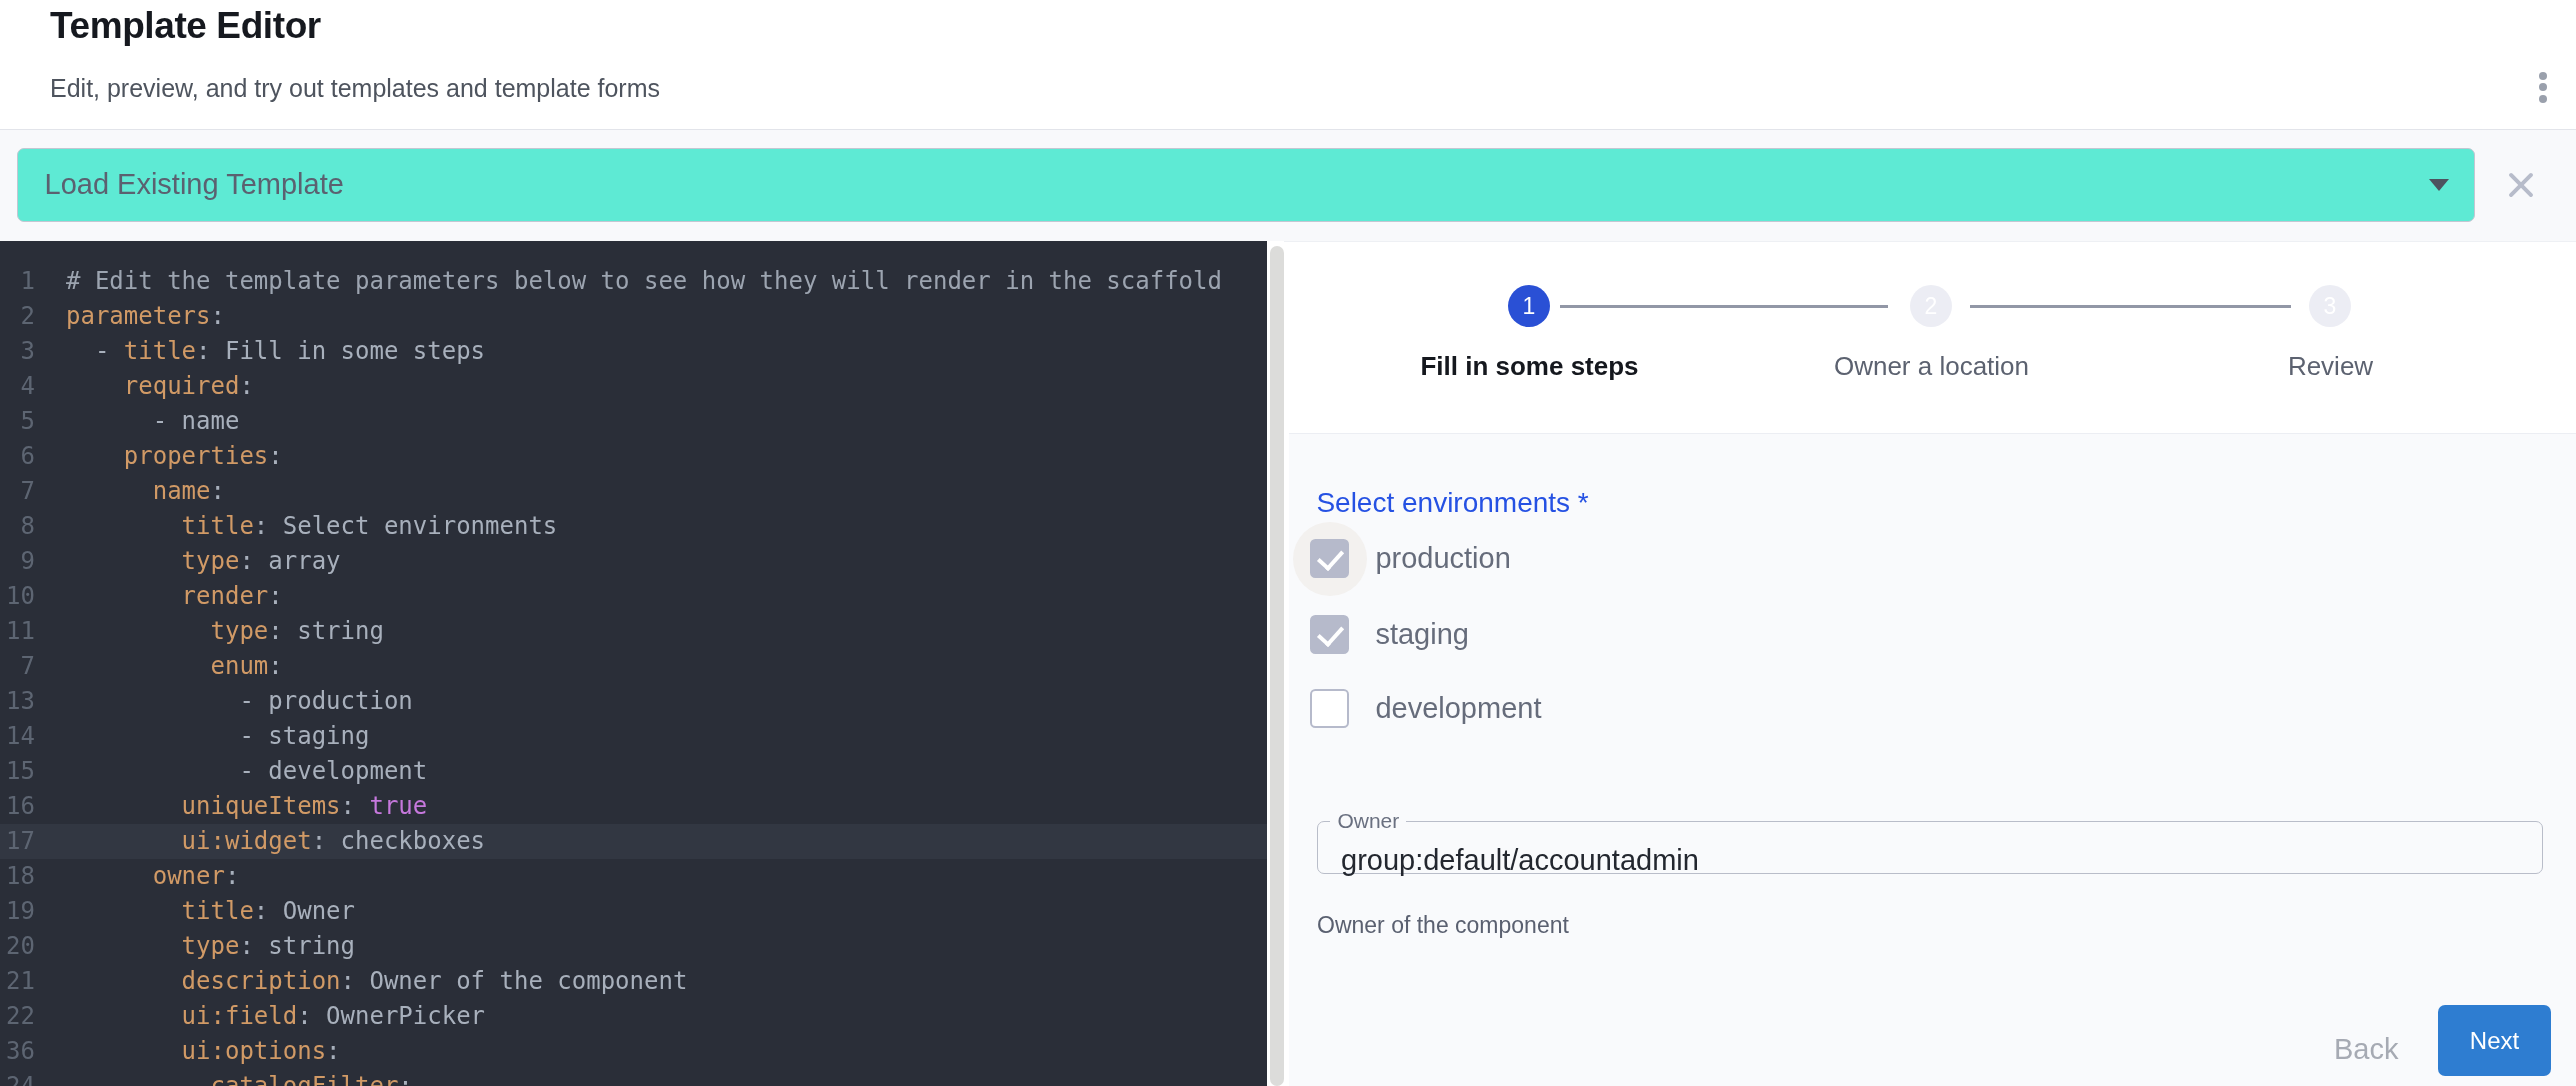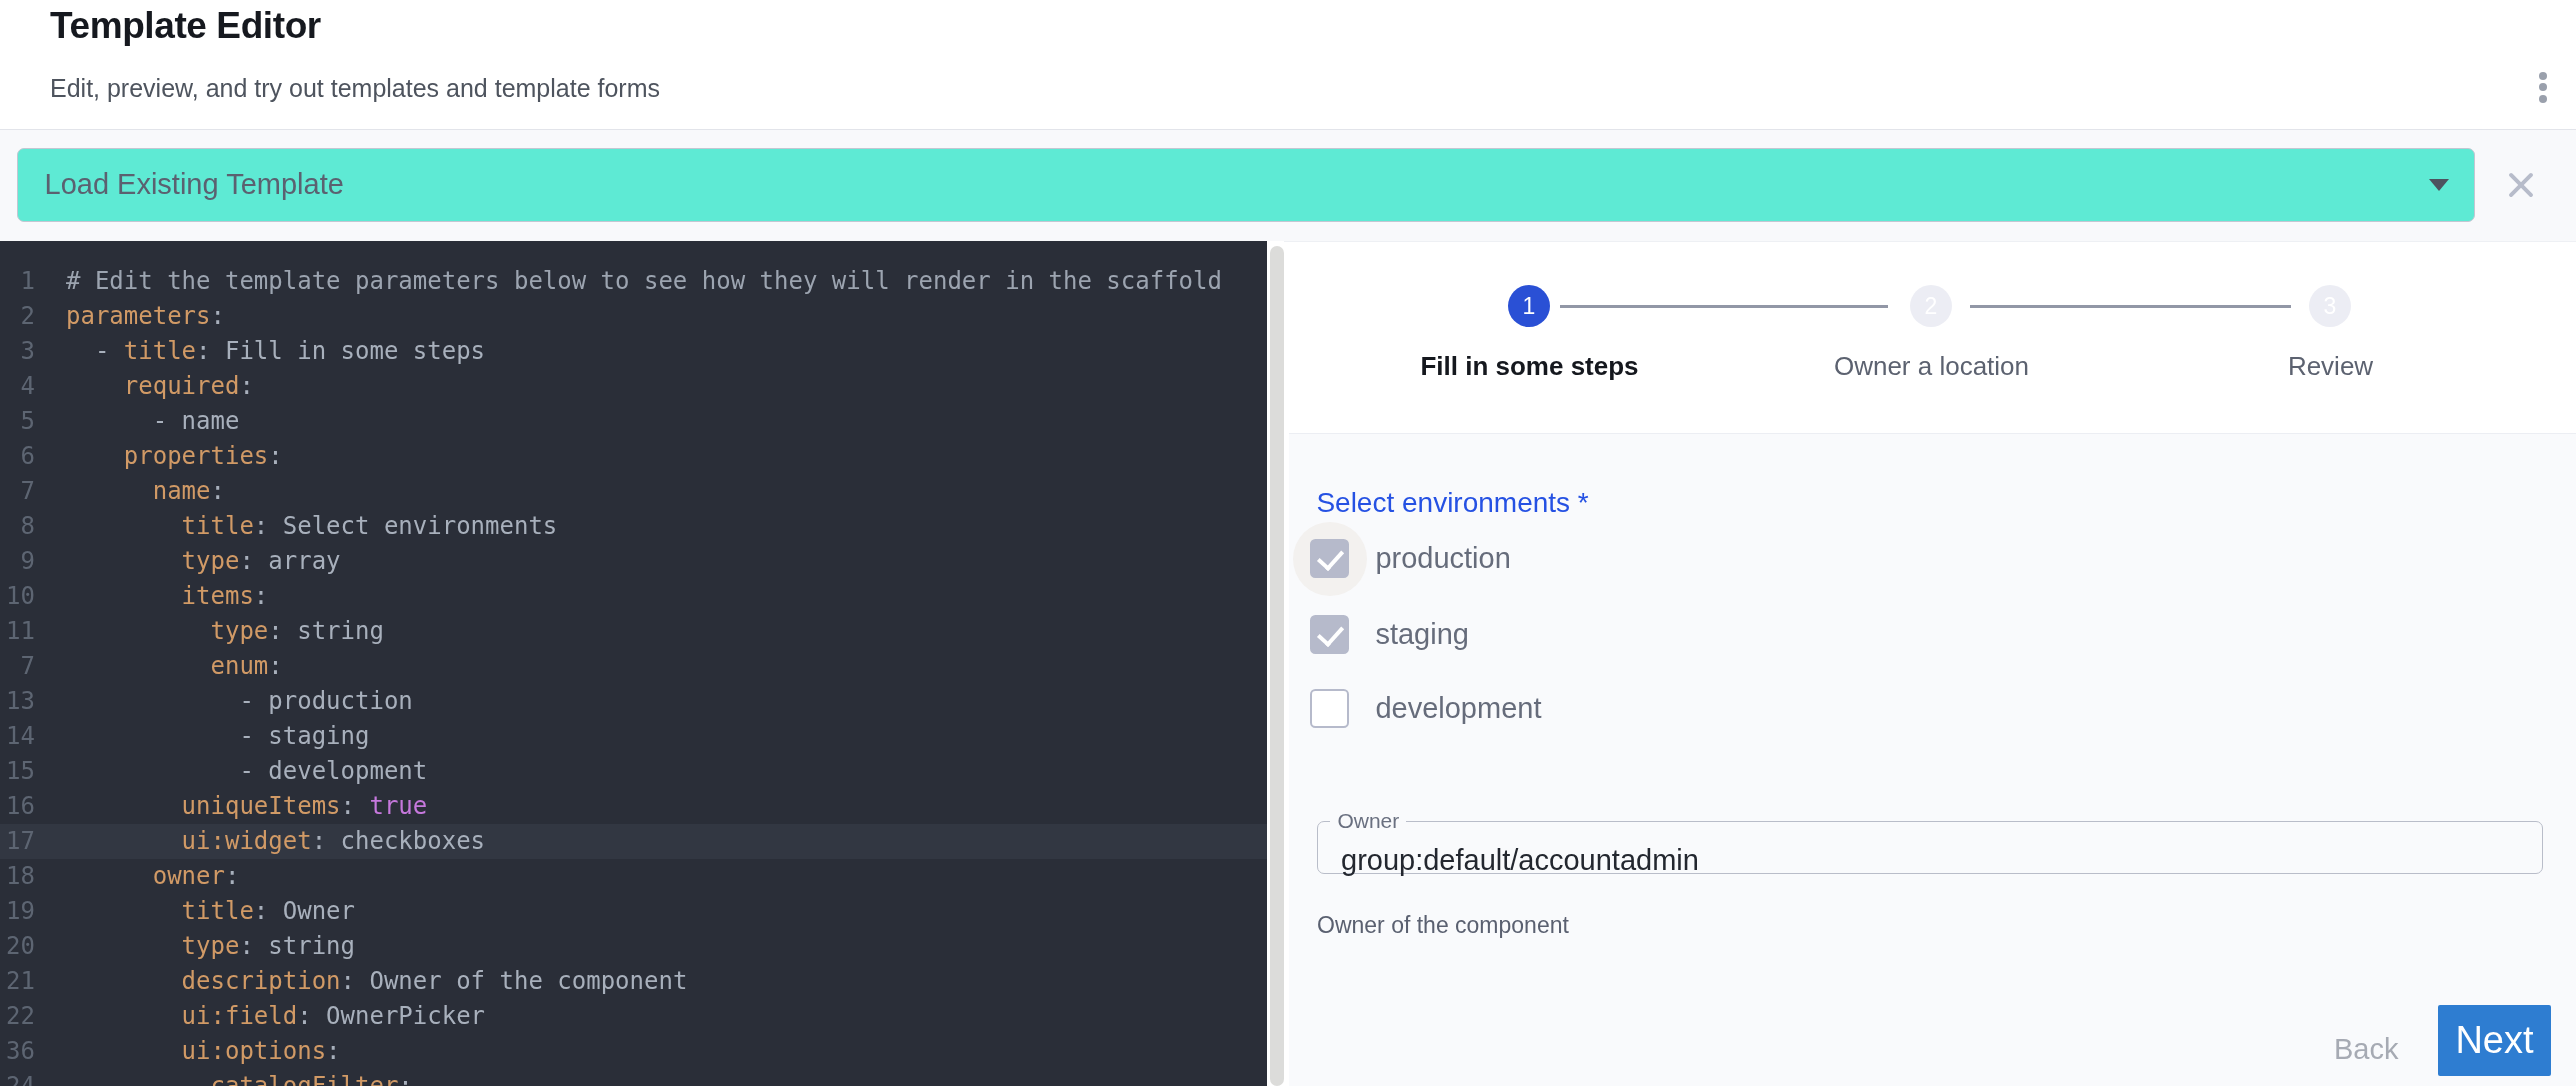--- a/index.html
+++ b/index.html
@@ -76,21 +76,21 @@
   .cb-check{display:none;position:absolute;left:10.6px;top:3.5px;width:10.6px;height:20.3px;border:solid #fff;border-width:0 4px 4px 0;transform:rotate(42deg);}
   .cb-box.checked .cb-check{display:block;}
   .cb-label{margin-left:12.4px;font-size:29px;color:#666c7b;}
 
   .owner-field{position:absolute;left:28px;top:375px;width:1226px;height:65px;border:1.8px solid #b9bdc9;border-radius:7px;margin:0;padding:0;background:transparent;box-sizing:border-box;}
   .owner-field legend{font-size:21px;color:#6a7080;margin-left:12.4px;padding:0 7px;}
   .owner-value{position:absolute;left:23px;top:10.6px;font-size:29px;color:#23272f;}
   .owner-helper{position:absolute;left:28px;top:478px;font-size:23px;color:#5a6070;}
 
   .back-btn{position:absolute;left:1039px;top:591px;width:74px;height:48px;border:none;background:transparent;font-family:inherit;font-size:29px;color:#a6aab3;cursor:default;}
-  .next-btn{position:absolute;left:1149px;top:571px;width:113px;height:71px;border:none;border-radius:2px;background:var(--next-blue);color:#fff;font-family:inherit;font-size:38px;cursor:pointer;}
+  .next-btn{position:absolute;left:1149px;top:571px;width:113px;height:71px;border:none;border-radius:7px;background:var(--next-blue);color:#fff;font-family:inherit;font-size:24px;cursor:pointer;}
 </style>
 </head>
 <body>
 
 <div class="screen">
 
   <div class="header">
     <div class="page-title">Template Editor</div>
     <div class="page-subtitle">Edit, preview, and try out templates and template forms</div>
     <button class="kebab-btn">
@@ -113,21 +113,21 @@
     <div>
         <div class="code-line"><span class="ln">1</span><span><span class="tk-c"># Edit the template parameters below to see how they will render in the scaffold</span></span></div>
         <div class="code-line"><span class="ln">2</span><span><span class="tk-k">parameters</span><span class="tk-p">:</span></span></div>
         <div class="code-line"><span class="ln">3</span><span><span class="tk-p">  - </span><span class="tk-k">title</span><span class="tk-p">: Fill in some steps</span></span></div>
         <div class="code-line"><span class="ln">4</span><span><span class="tk-p">    </span><span class="tk-k">required</span><span class="tk-p">:</span></span></div>
         <div class="code-line"><span class="ln">5</span><span><span class="tk-p">      - name</span></span></div>
         <div class="code-line"><span class="ln">6</span><span><span class="tk-p">    </span><span class="tk-k">properties</span><span class="tk-p">:</span></span></div>
         <div class="code-line"><span class="ln">7</span><span><span class="tk-p">      </span><span class="tk-k">name</span><span class="tk-p">:</span></span></div>
         <div class="code-line"><span class="ln">8</span><span><span class="tk-p">        </span><span class="tk-k">title</span><span class="tk-p">: Select environments</span></span></div>
         <div class="code-line"><span class="ln">9</span><span><span class="tk-p">        </span><span class="tk-k">type</span><span class="tk-p">: array</span></span></div>
-        <div class="code-line"><span class="ln">10</span><span><span class="tk-p">        </span><span class="tk-k">items</span><span class="tk-p">:</span></span></div>
+        <div class="code-line"><span class="ln">10</span><span><span class="tk-p">        </span><span class="tk-k">render</span><span class="tk-p">:</span></span></div>
         <div class="code-line"><span class="ln">11</span><span><span class="tk-p">          </span><span class="tk-k">type</span><span class="tk-p">: string</span></span></div>
         <div class="code-line"><span class="ln">7</span><span><span class="tk-p">          </span><span class="tk-k">enum</span><span class="tk-p">:</span></span></div>
         <div class="code-line"><span class="ln">13</span><span><span class="tk-p">            - production</span></span></div>
         <div class="code-line"><span class="ln">14</span><span><span class="tk-p">            - staging</span></span></div>
         <div class="code-line"><span class="ln">15</span><span><span class="tk-p">            - development</span></span></div>
         <div class="code-line"><span class="ln">16</span><span><span class="tk-p">        </span><span class="tk-k">uniqueItems</span><span class="tk-p">: </span><span class="tk-b">true</span></span></div>
         <div class="code-line active"><span class="ln">17</span><span><span class="tk-p">        </span><span class="tk-k">ui:widget</span><span class="tk-p">: checkboxes</span></span></div>
         <div class="code-line"><span class="ln">18</span><span><span class="tk-p">      </span><span class="tk-k">owner</span><span class="tk-p">:</span></span></div>
         <div class="code-line"><span class="ln">19</span><span><span class="tk-p">        </span><span class="tk-k">title</span><span class="tk-p">: Owner</span></span></div>
         <div class="code-line"><span class="ln">20</span><span><span class="tk-p">        </span><span class="tk-k">type</span><span class="tk-p">: string</span></span></div>

